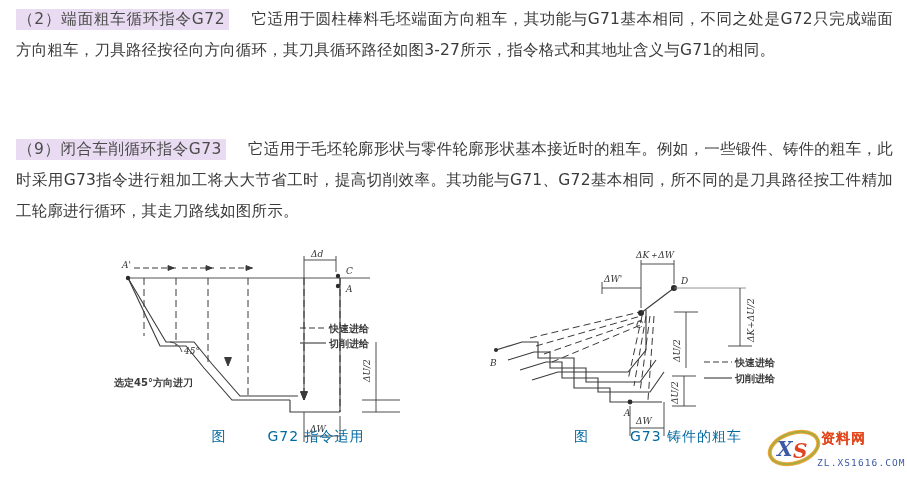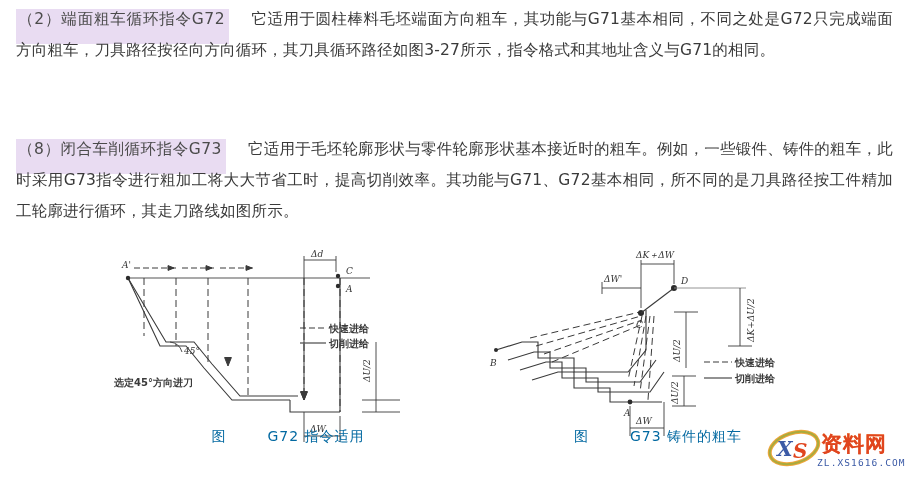--- a/index.html
+++ b/index.html
@@ -34,21 +34,21 @@
     color: #3a3a3a;
     text-align: justify;
     text-justify: inter-ideograph;
   }
   .para-1 { top: 4px; }
   .para-2 { top: 134px; }
 
   .heading-hl {
     background: #e9dcf2;
     color: #4b4b4b;
-    padding: 1px 4px 16px 2px;
+    padding: 1px 4px 2px 2px;
     margin-right: 12px;
     white-space: nowrap;
     letter-spacing: 0.5px;
   }
   .gap { display: inline-block; width: 10px; }
 
   
   .figures {
     position: absolute;
     top: 250px;
@@ -79,21 +79,21 @@
     position: absolute;
     right: 6px;
     bottom: 4px;
     width: 134px;
     height: 52px;
   }
   .wm-text {
     position: absolute;
     left: 54px;
     top: 4px;
-    font-size: 21px;
+    font-size: 14px;
     font-weight: bold;
     letter-spacing: 1px;
     background: linear-gradient(180deg,#ff9a2e 0%, #e0451f 100%);
     -webkit-background-clip: text;
     background-clip: text;
     color: #e0451f;
   }
   .wm-url {
     position: absolute;
     left: 50px;
@@ -114,21 +114,21 @@
 </head>
 <body>
 
 <div class="page">
 
   <div class="para para-1">
     <span class="heading-hl">（2）端面粗车循环指令G72</span><span class="gap"></span><span>它适用于圆柱棒料毛坯端面方向粗车，其功能与G71基本相同，不同之处是G72只完成端面方向粗车，刀具路径按径向方向循环，其刀具循环路径如图3-27所示，指令格式和其地址含义与G71的相同。</span>
   </div>
 
   <div class="para para-2">
-    <span class="heading-hl">（8）闭合车削循环指令G73</span><span class="gap"></span><span>它适用于毛坯轮廓形状与零件轮廓形状基本接近时的粗车。例如，一些锻件、铸件的粗车，此时采用G73指令进行粗加工将大大节省工时，提高切削效率。其功能与G71、G72基本相同，所不同的是刀具路径按工件精加工轮廓进行循环，其走刀路线如图所示。</span>
+    <span class="heading-hl">（9）闭合车削循环指令G73</span><span class="gap"></span><span>它适用于毛坯轮廓形状与零件轮廓形状基本接近时的粗车。例如，一些锻件、铸件的粗车，此时采用G73指令进行粗加工将大大节省工时，提高切削效率。其功能与G71、G72基本相同，所不同的是刀具路径按工件精加工轮廓进行循环，其走刀路线如图所示。</span>
   </div>
 
   <div class="figures">
 
     <div class="fig fig-left">
       <svg width="360" height="200" viewBox="0 0 360 200">
         <g fill="none" stroke="#3a3a3a" stroke-width="1.1">
 
           <line x1="20" y1="28" x2="262" y2="28" stroke="#555"></line>
 

